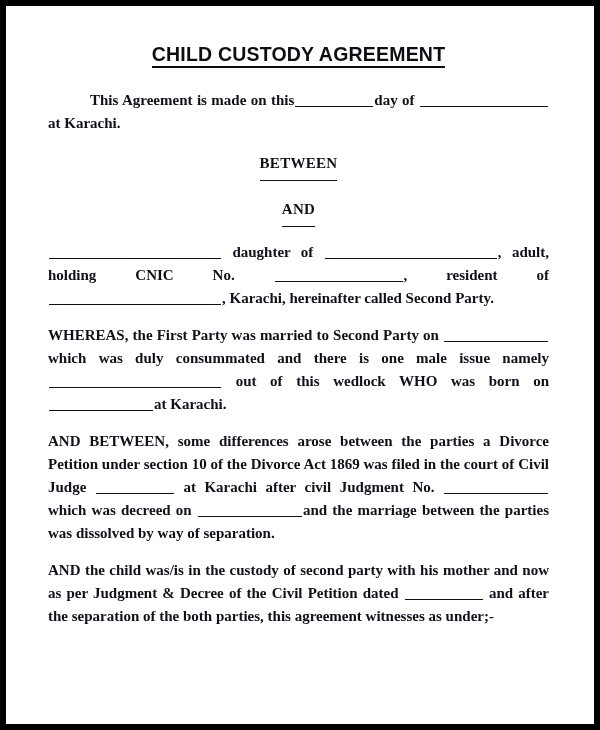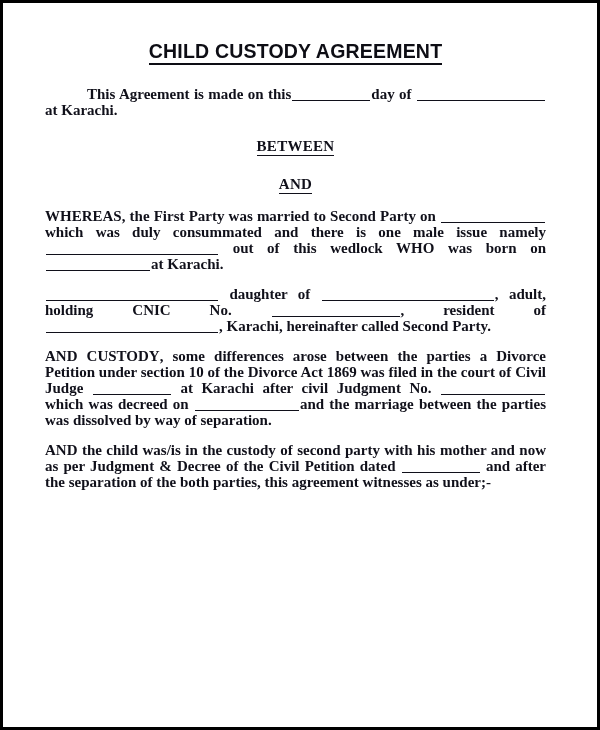--- a/index.html
+++ b/index.html
@@ -13,21 +13,21 @@
     font-family: "Liberation Serif", "DejaVu Serif", serif;
     overflow: hidden;
   }
 
   .page {
     position: relative;
     box-sizing: border-box;
     width: 600px;
     height: 730px;
     background: #ffffff;
-    border: 3px solid #000000;
+    border: 6px solid #000000;
     padding: 0;
   }
 
   .doc-body {
     box-sizing: border-box;
     position: absolute;
     left: 42px;
     top: 0;
     width: 501px;
     padding-top: 38px;
@@ -56,30 +56,30 @@
     font-size: 15px;
     font-weight: bold;
     color: #10101a;
     margin: 19px 0 14px 0;
     line-height: 1.2;
     letter-spacing: 0.3px;
   }
   .sec-head .ul {
     display: inline-block;
     border-bottom: 1.6px solid #10101a;
-    padding-bottom: 0px;
+    padding-bottom: 8px;
   }
 
   
   .para {
     font-size: 15px;
     color: #10101a;
     text-align: justify;
     text-justify: inter-word;
-    line-height: 16px;
+    line-height: 23px;
     margin: 0 0 14px 0;
     font-weight: bold;
     -webkit-font-smoothing: none;
   }
   .para.first-ind {
     text-indent: 42px;
   }
 
   
   .para { font-weight: 600; }
@@ -118,39 +118,39 @@
     <div class="sec-head">
       <span class="ul">BETWEEN</span>
     </div>
 
 
     <div class="sec-head">
       <span class="ul">AND</span>
     </div>
 
     <p class="para">
-      <span class="bold">WHEREAS</span><span>, the First Party was married to Second Party on</span>
-      <span class="blank b-md"></span><span>which was duly consummated and there is one male issue namely</span>
-      <span class="blank b-xl"></span>
-      <span>out of this wedlock WHO was born on</span>
-      <span class="blank b-md"></span><span>at Karachi.</span>
-    </p>
-
-    <p class="para">
       <span class="blank b-xl"></span>
       <span>daughter of</span>
       <span class="blank b-xl"></span><span>, adult, holding</span>
       <span>CNIC No.</span>
       <span class="blank b-lg"></span><span>, resident of</span>
       <span class="blank b-xl"></span><span>,</span>
       <span>Karachi, hereinafter called Second Party.</span>
     </p>
 
     <p class="para">
-      <span class="bold">AND CUSTODY</span><span>, some differences arose between the parties a Divorce Petition under section 10 of  the Divorce Act  1869 was filed in the court of Civil Judge</span>
+      <span class="bold">WHEREAS</span><span>, the First Party was married to Second Party on</span>
+      <span class="blank b-md"></span><span>which was duly consummated and there is one male issue namely</span>
+      <span class="blank b-xl"></span>
+      <span>out of this wedlock WHO was born on</span>
+      <span class="blank b-md"></span><span>at Karachi.</span>
+    </p>
+
+    <p class="para">
+      <span class="bold">AND BETWEEN</span><span>, some differences arose between the parties a Divorce Petition under section 10 of  the Divorce Act  1869 was filed in the court of Civil Judge</span>
       <span class="blank b-sm"></span>
       <span>at Karachi after civil</span>
       <span class="bold">Judgment No.</span>
       <span class="blank b-md"></span>
       <span>which   was  decreed  on</span>
       <span class="blank b-md"></span><span>and the marriage between the parties was dissolved by way of separation.</span>
     </p>
 
     <p class="para">
       <span class="bold">AND</span><span> the child was/is in the custody of second party with his mother and now as per Judgment &amp; Decree of the Civil Petition   dated</span>

